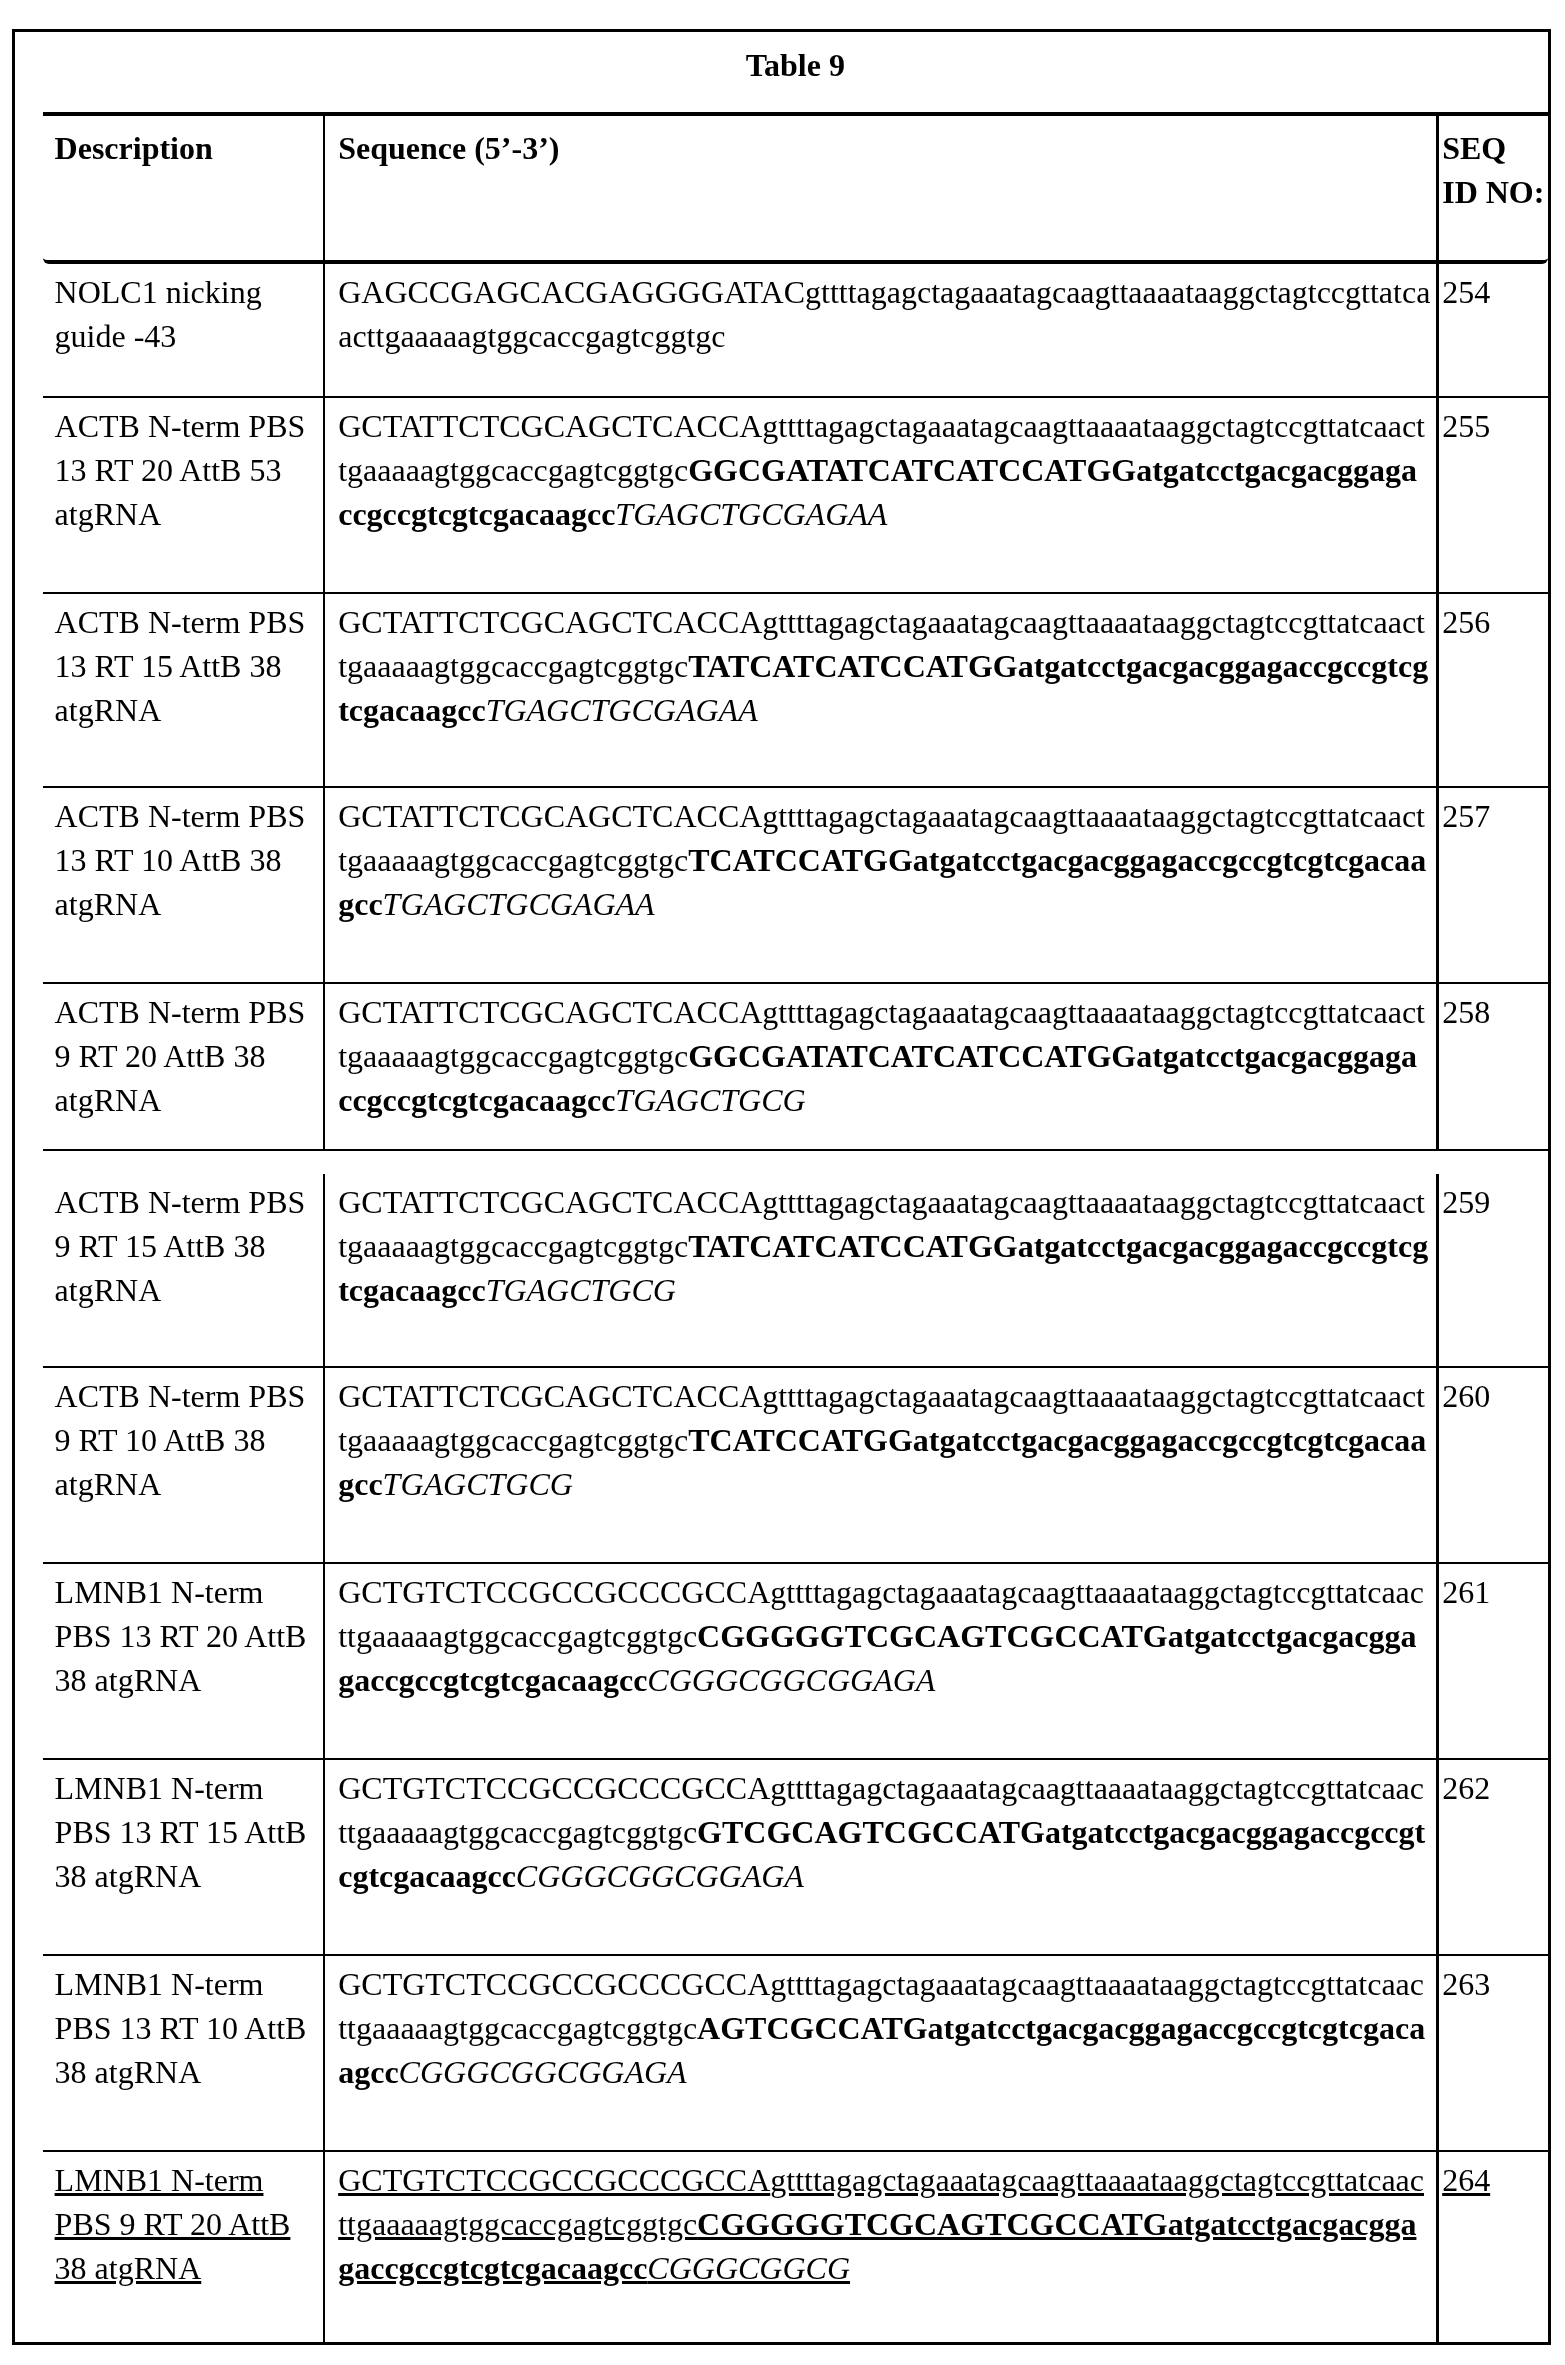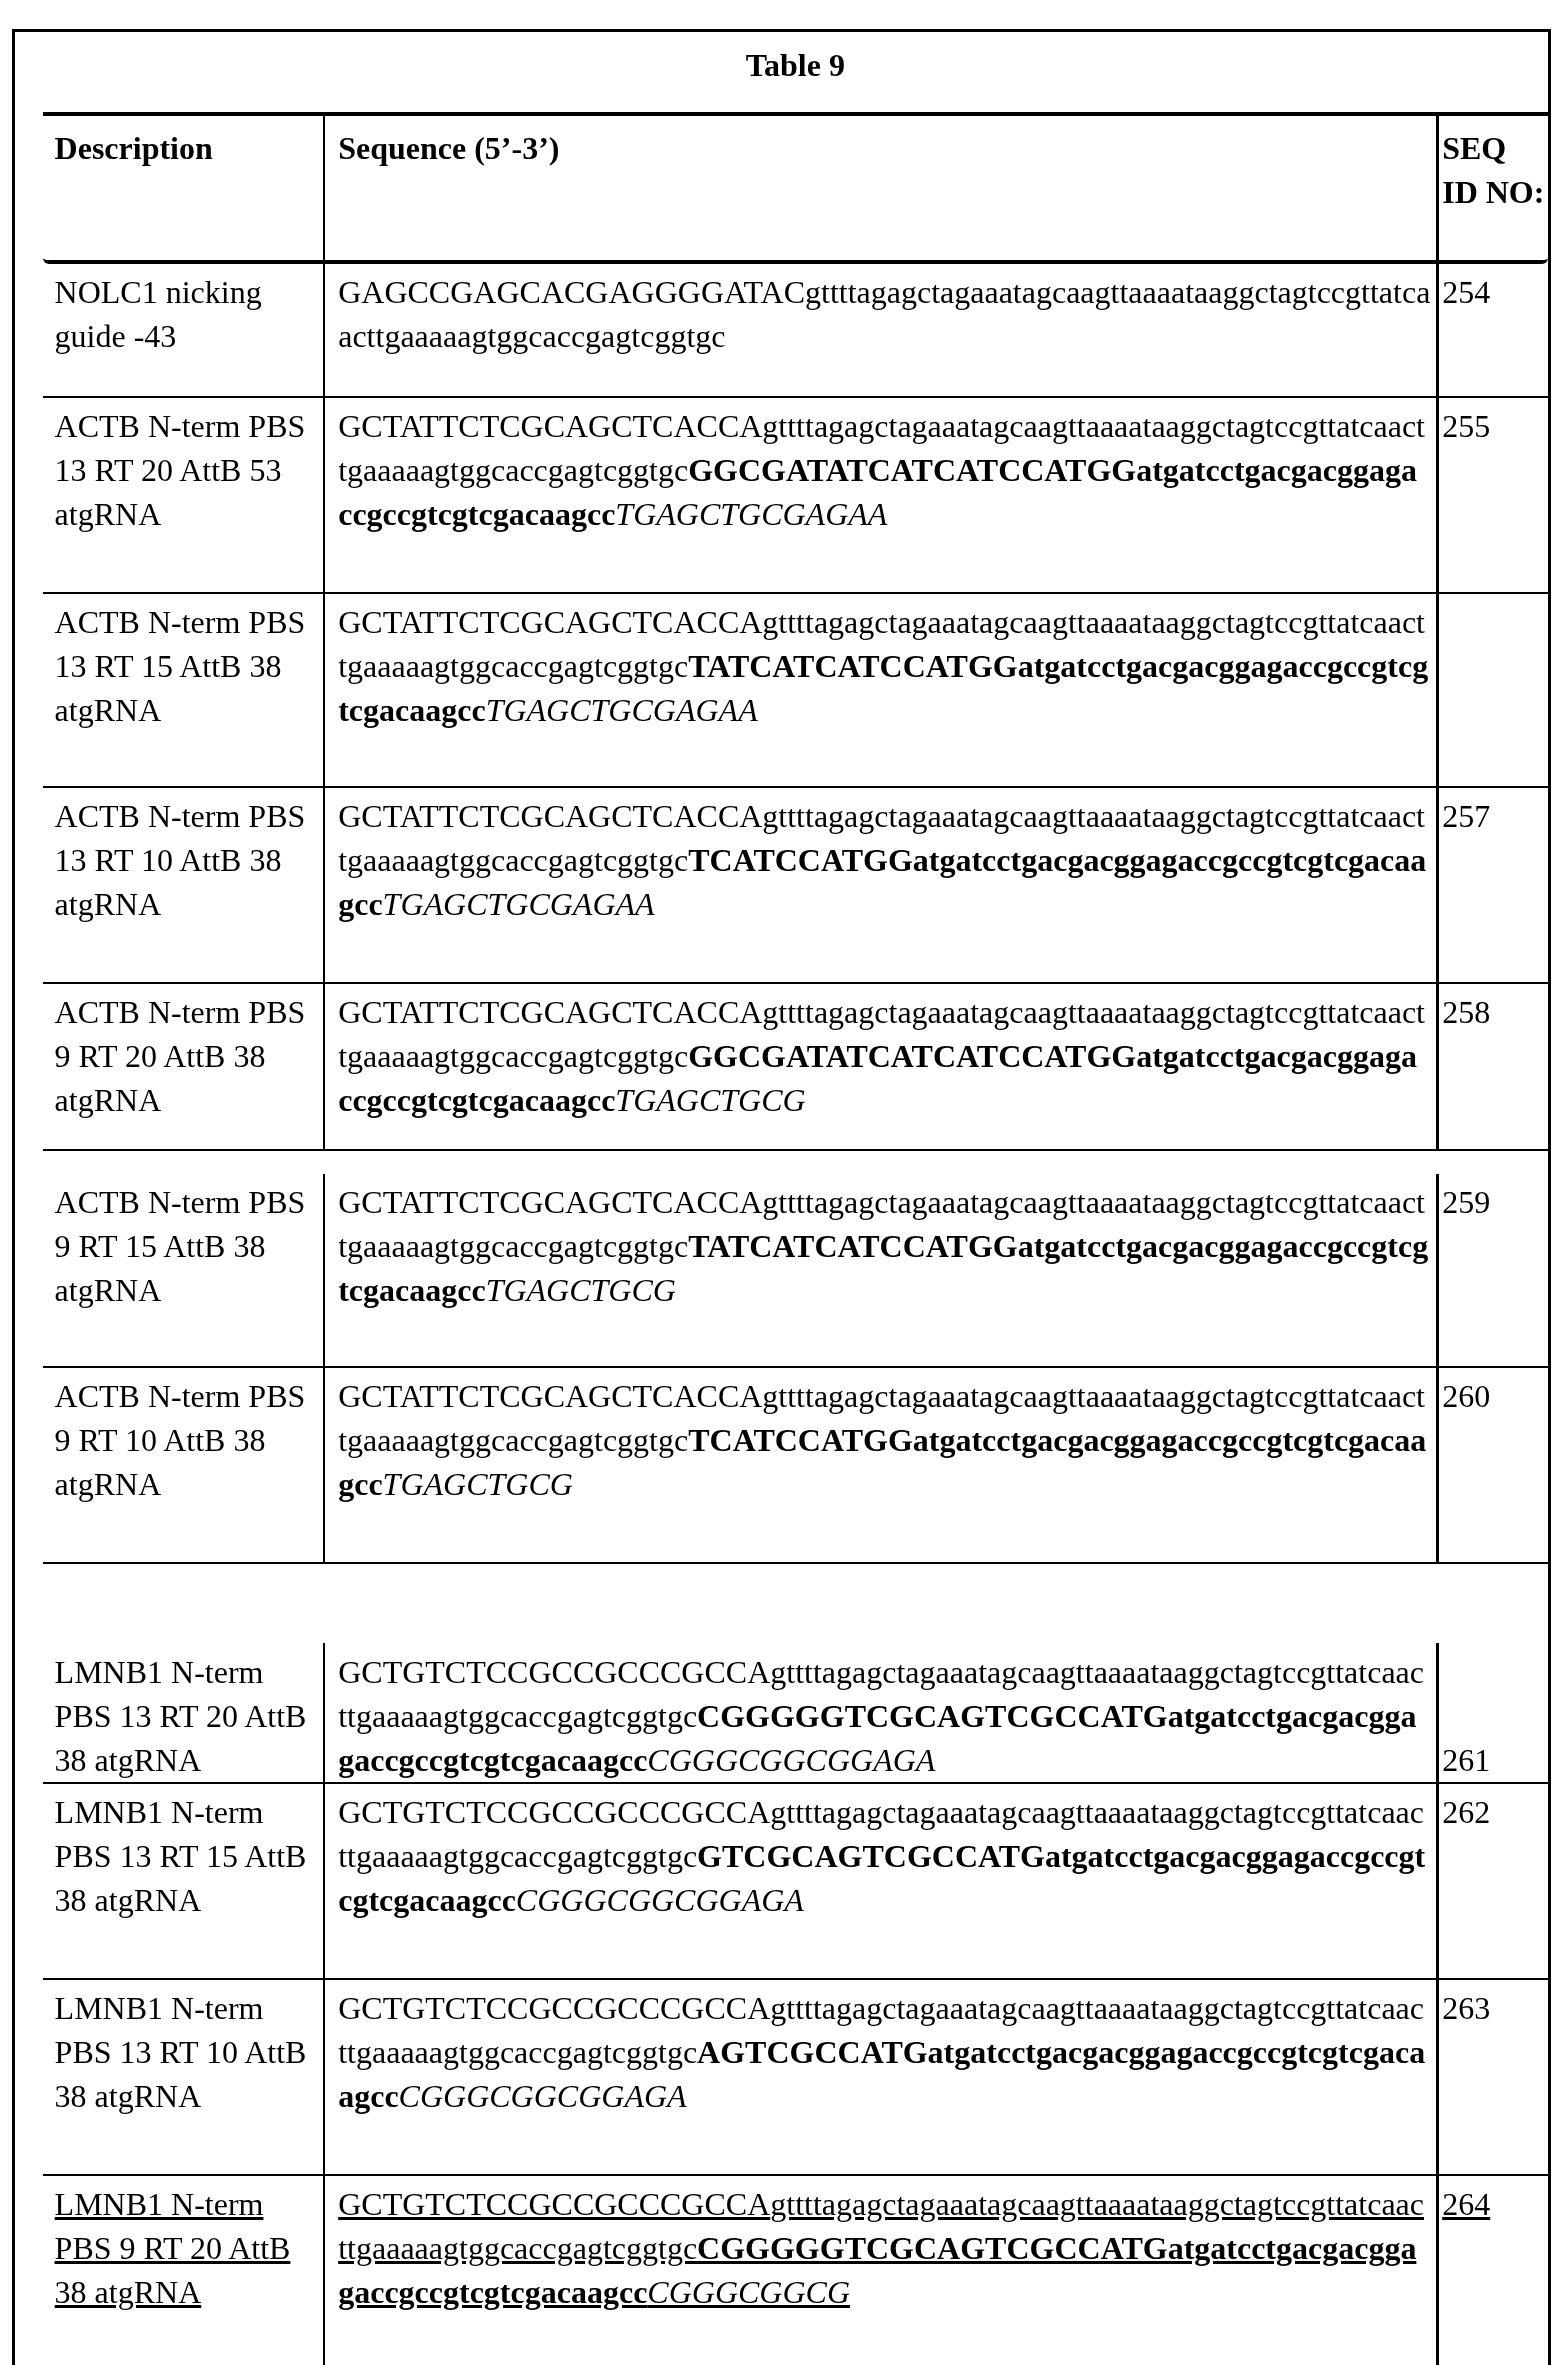--- a/index.html
+++ b/index.html
@@ -38,20 +38,21 @@
         <div class="cell c-id">254</div>
       </div>
       <div class="row" style="height: 196px;">
         <div class="cell c-desc">ACTB N-term PBS 13 RT 20 AttB 53 atgRNA</div>
         <div class="cell c-seq"><span class="">GCTATTCTCGCAGCTCACCA</span><span class="">gttttagagctagaaatagcaagttaaaataaggctagtccgttatcaacttgaaaaagtggcaccgagtcggtgc</span><span class="b">GGCGATATCATCATCCATGGatgatcctgacgacggagaccgccgtcgtcgacaagcc</span><span class="i">TGAGCTGCGAGAA</span></div>
         <div class="cell c-id">255</div>
       </div>
       <div class="row" style="height: 194px;">
         <div class="cell c-desc">ACTB N-term PBS 13 RT 15 AttB 38 atgRNA</div>
         <div class="cell c-seq"><span class="">GCTATTCTCGCAGCTCACCA</span><span class="">gttttagagctagaaatagcaagttaaaataaggctagtccgttatcaacttgaaaaagtggcaccgagtcggtgc</span><span class="b">TATCATCATCCATGGatgatcctgacgacggagaccgccgtcgtcgacaagcc</span><span class="i">TGAGCTGCGAGAA</span></div>
+        <div class="cell c-id">256</div>
       </div>
       <div class="row" style="height: 196px;">
         <div class="cell c-desc">ACTB N-term PBS 13 RT 10 AttB 38 atgRNA</div>
         <div class="cell c-seq"><span class="">GCTATTCTCGCAGCTCACCA</span><span class="">gttttagagctagaaatagcaagttaaaataaggctagtccgttatcaacttgaaaaagtggcaccgagtcggtgc</span><span class="b">TCATCCATGGatgatcctgacgacggagaccgccgtcgtcgacaagcc</span><span class="i">TGAGCTGCGAGAA</span></div>
         <div class="cell c-id">257</div>
       </div>
       <div class="row" style="height: 167px;">
         <div class="cell c-desc">ACTB N-term PBS 9 RT 20 AttB 38 atgRNA</div>
         <div class="cell c-seq"><span class="">GCTATTCTCGCAGCTCACCA</span><span class="">gttttagagctagaaatagcaagttaaaataaggctagtccgttatcaacttgaaaaagtggcaccgagtcggtgc</span><span class="b">GGCGATATCATCATCCATGGatgatcctgacgacggagaccgccgtcgtcgacaagcc</span><span class="i">TGAGCTGCG</span></div>
         <div class="cell c-id">258</div>
@@ -59,21 +60,21 @@
       <div class="row" style="height: 194px; margin-top: 23px;">
         <div class="cell c-desc">ACTB N-term PBS 9 RT 15 AttB 38 atgRNA</div>
         <div class="cell c-seq"><span class="">GCTATTCTCGCAGCTCACCA</span><span class="">gttttagagctagaaatagcaagttaaaataaggctagtccgttatcaacttgaaaaagtggcaccgagtcggtgc</span><span class="b">TATCATCATCCATGGatgatcctgacgacggagaccgccgtcgtcgacaagcc</span><span class="i">TGAGCTGCG</span></div>
         <div class="cell c-id">259</div>
       </div>
       <div class="row" style="height: 196px;">
         <div class="cell c-desc">ACTB N-term PBS 9 RT 10 AttB 38 atgRNA</div>
         <div class="cell c-seq"><span class="">GCTATTCTCGCAGCTCACCA</span><span class="">gttttagagctagaaatagcaagttaaaataaggctagtccgttatcaacttgaaaaagtggcaccgagtcggtgc</span><span class="b">TCATCCATGGatgatcctgacgacggagaccgccgtcgtcgacaagcc</span><span class="i">TGAGCTGCG</span></div>
         <div class="cell c-id">260</div>
       </div>
-      <div class="row" style="height: 220px; align-items: flex-end;">
+      <div class="row" style="height: 196px;">
         <div class="cell c-desc">LMNB1 N-term PBS 13 RT 20 AttB 38 atgRNA</div>
         <div class="cell c-seq"><span class="">GCTGTCTCCGCCGCCCGCCA</span><span class="">gttttagagctagaaatagcaagttaaaataaggctagtccgttatcaacttgaaaaagtggcaccgagtcggtgc</span><span class="b">CGGGGGTCGCAGTCGCCATGatgatcctgacgacggagaccgccgtcgtcgacaagcc</span><span class="i">CGGGCGGCGGAGA</span></div>
         <div class="cell c-id">261</div>
       </div>
       <div class="row" style="height: 196px;">
         <div class="cell c-desc">LMNB1 N-term PBS 13 RT 15 AttB 38 atgRNA</div>
         <div class="cell c-seq"><span class="">GCTGTCTCCGCCGCCCGCCA</span><span class="">gttttagagctagaaatagcaagttaaaataaggctagtccgttatcaacttgaaaaagtggcaccgagtcggtgc</span><span class="b">GTCGCAGTCGCCATGatgatcctgacgacggagaccgccgtcgtcgacaagcc</span><span class="i">CGGGCGGCGGAGA</span></div>
         <div class="cell c-id">262</div>
       </div>
       <div class="row" style="height: 196px;">

